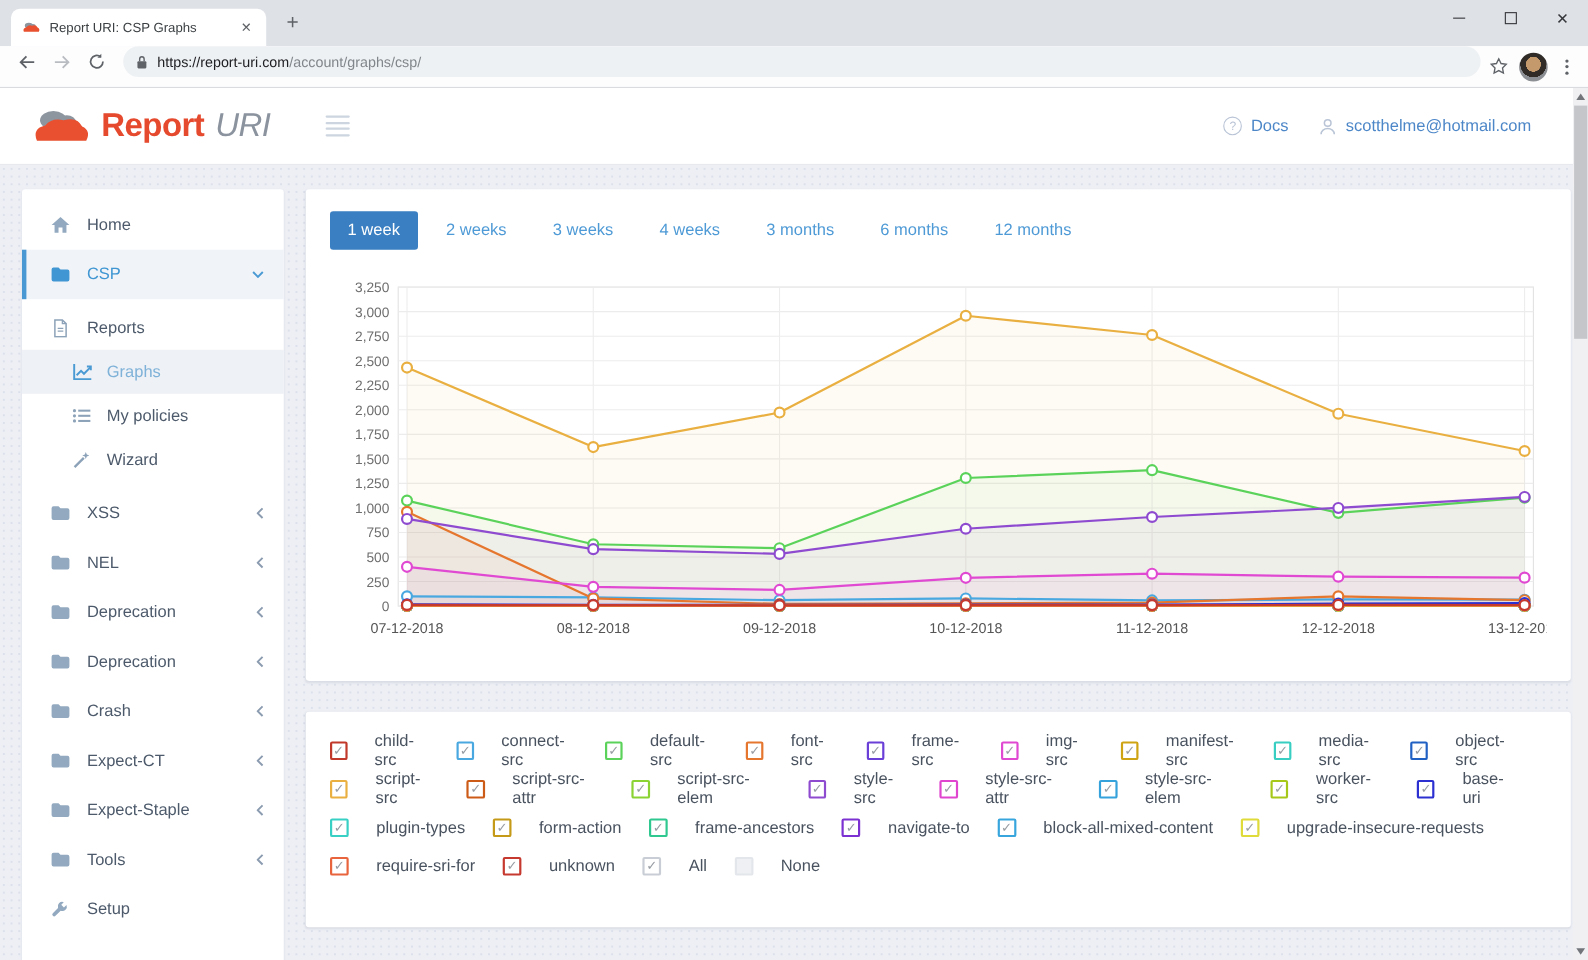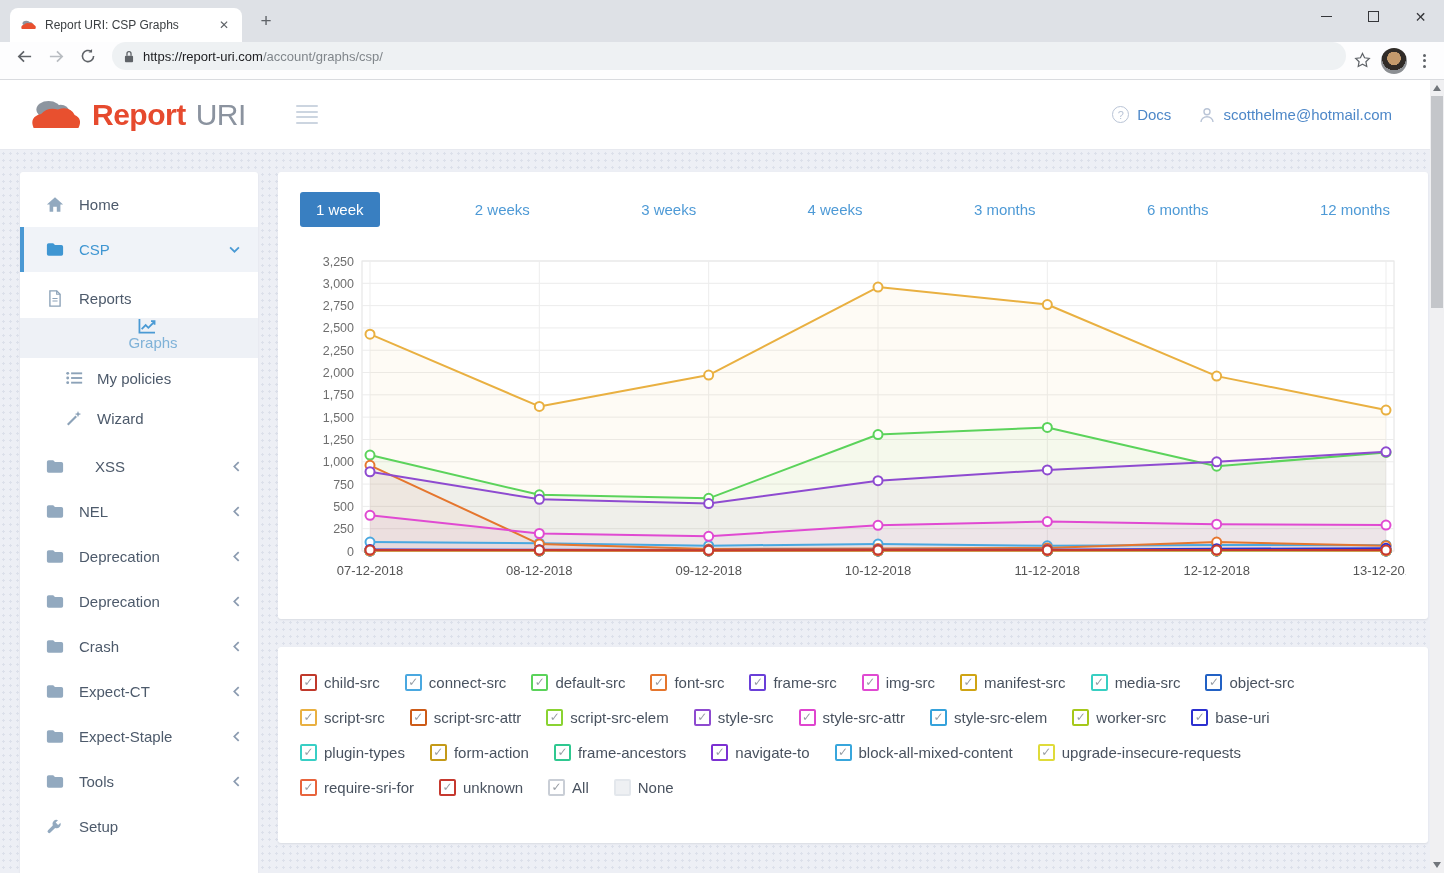--- a/index.html
+++ b/index.html
@@ -34,21 +34,21 @@
   .avatar { width:26px; height:26px; border-radius:50%;
             background:radial-gradient(circle at 50% 40%, #c49a6c 0 33%, #302b27 34% 58%, #8c8f93 59%); }
   .dots { display:flex; flex-direction:column; gap:2.5px; padding:0 6px; }
   .dots i { width:3px; height:3px; border-radius:50%; background:#5f6368; }
 
   
   .appheader { position:absolute; top:80px; left:0; right:0; height:70px; background:#fff;
                border-bottom:1px solid #e7e9ef; display:flex; align-items:center; padding:0 28px;text-align:center; }
   .logo { display:flex; align-items:center; gap:8px; }
   .brand1 { font-size:30px; font-weight:bold; color:#e64a2e; letter-spacing:-.5px; }
-  .brand2 { font-size:30px; color:#8b939f; letter-spacing:-.5px; margin-left:2px; }
+  .brand2 { font-size:30px; color:#8b939f; letter-spacing:-.5px; margin-left:2px;font-style:italic; }
   .hamburger { margin-left:44px; display:flex; flex-direction:column; gap:3.5px; padding:6px; }
   .hamburger i { width:22px; height:2px; background:#ccd5e0; border-radius:1px; }
   .header-right { margin-left:auto; display:flex; align-items:center; gap:28px; margin-right:24px;
                   color:#4d87c8; font-size:15px; }
   .hr-item { display:flex; align-items:center; gap:8px; }
   .q-circle { width:17px; height:17px; border:1.5px solid #b9c4d6; border-radius:50%; color:#b9c4d6;
               font-size:11px; display:flex; align-items:center; justify-content:center; }
   .person-icon { color:#b9c4d6; display:flex; }
 
   
@@ -57,45 +57,45 @@
   .card { background:#fff; border-radius:3px; box-shadow:0 1px 2px rgba(50,60,80,.1); }
 
   
   .sidebar { position:absolute; left:20px; top:22px; width:238px; height:790px; padding-top:10px; }
   .side-item { height:45px; display:flex; align-items:center; padding:0 18px 0 26px;
                font-size:15px; color:#4d5a6b; position:relative; cursor:pointer; }
   .side-item .icon { width:20px; margin-right:13px; color:#92a9bf; display:flex; align-items:center; }
   .side-item.sub { height:40px; padding-left:46px; }
   .side-item.sub .icon { width:18px; color:#8ca2b8; }
   .side-item:not(.sub) + .side-item.sub { margin-top:6px;padding-left:28px; }
-  .side-item.sub + .side-item:not(.sub) { margin-top:6px;gap:16px; }
+  .side-item.sub + .side-item:not(.sub) { margin-top:6px; }
   .side-item.active-parent { background:#f0f3f8; color:#3f96d2; }
   .side-item.active-parent .icon { color:#3f96d2; }
   .side-item.active-parent::before { content:''; position:absolute; left:0; top:0; bottom:0; width:4px; background:#4a98d3; }
-  .side-item.active-sub { background:#eef1f6; color:#7fb2d8;flex-direction:column; }
+  .side-item.active-sub { background:#eef1f6; color:#7fb2d8; }
   .side-item.active-sub .icon { color:#4a9ad4; }
   .chev { margin-left:auto; color:#8b9bb0; display:flex; }
   .active-parent .chev { color:#4a9ad4; }
 
   
   .content { position:absolute; left:278px; top:22px; width:1150px; }
   .chart-card { height:447px; padding:20px 22px; }
-  .tabs { display:flex; gap:10px;justify-content:space-between; }
+  .tabs { display:flex; gap:10px; }
   .tab-item { padding:9px 16px; font-size:15px; color:#4e9ad6; border-radius:3px; cursor:pointer; }
   .tab-item.active { background:#397fc1; color:#fff; }
   .chart-wrap { margin-top:24px; }
 
   .filter-card { margin-top:28px; height:196px; padding:24px 22px 0 22px; }
   .f-row { display:flex; align-items:center; margin-bottom:13px; height:22px; }
   .f-item { display:flex; align-items:center; margin-right:25px; cursor:pointer; }
   .cbox { width:17px; height:17px; border:2px solid #999; border-radius:2px; background:#fff;
           display:flex; align-items:center; justify-content:center; font-size:12px; font-weight:bold;
           color:#989da4; line-height:1; }
   .cbox.unchecked { background:#eef0f3; color:transparent; }
-  .f-label { margin-left:7px; font-size:15px; color:#49525f; }
+  .f-label { margin-left:25px; font-size:15px; color:#49525f; }
 
   
   .scrollbar { position:absolute; top:80px; right:0; bottom:0; width:14px; background:#f0f0f2; z-index:9; }
   .sb-up, .sb-down { position:absolute; left:3px; width:0; height:0; border-left:4px solid transparent;
                      border-right:4px solid transparent; }
   .sb-up { top:5px; border-bottom:6px solid #72767b; }
   .sb-down { bottom:5px; border-top:6px solid #72767b; }
   .sb-thumb { position:absolute; top:16px; left:1px; width:12px; height:212px; background:#c4c6ca; }
 
   svg text { font-family:"Liberation Sans","DejaVu Sans",sans-serif; }

